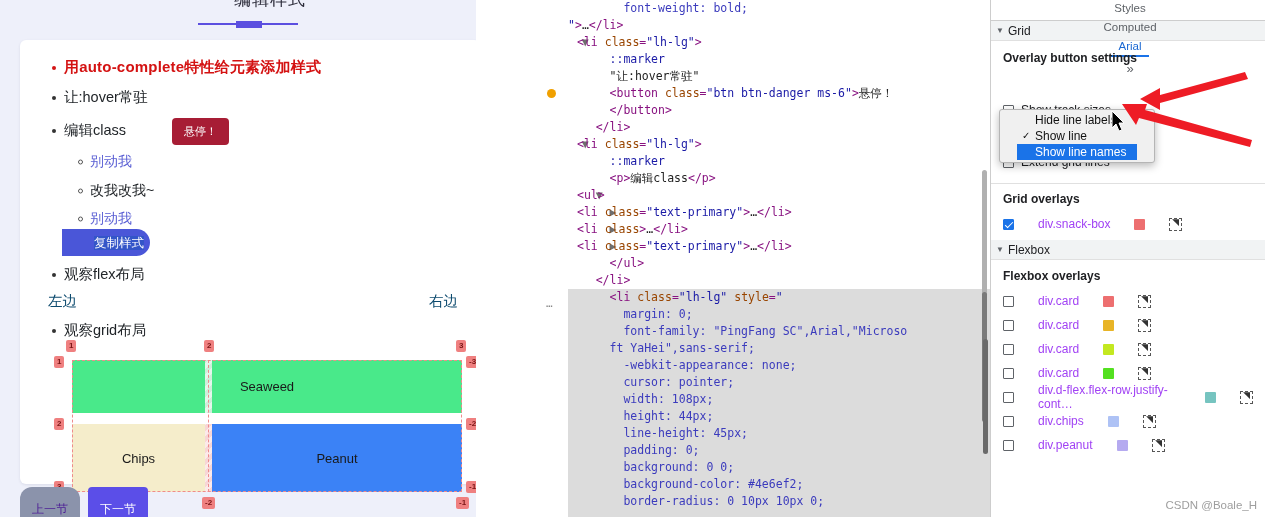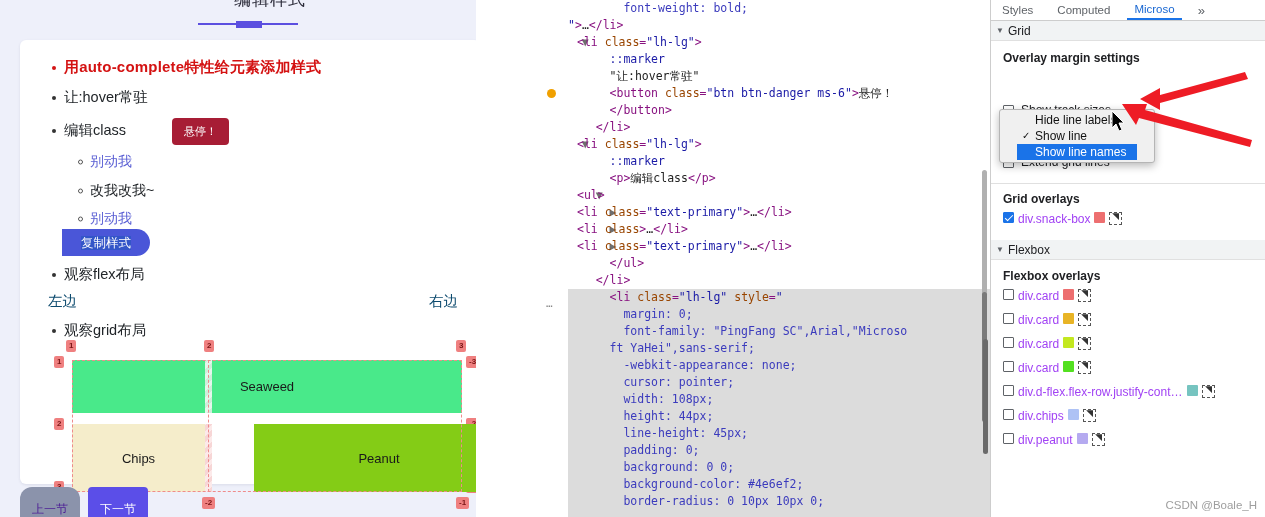--- a/index.html
+++ b/index.html
@@ -64,21 +64,21 @@
 
   .sub1 { position: absolute; left: 48px; top: 113px; font-size: 14px; color: #5a5fd4; }
   .sub2 { position: absolute; left: 48px; top: 142px; font-size: 14px; color: #212529; }
   .sub3 { position: absolute; left: 48px; top: 170px; font-size: 14px; color: #5a5fd4; }
 
   .btn-copy {
     position: absolute; left: 42px; top: 189px;
     width: 88px; height: 27px; line-height: 27px;
     background: #4a56d8; color: #fff; border: none;
     border-radius: 0 14px 14px 0;
-    font-size: 12.5px; text-align: center; padding-left: 6px; cursor: pointer;
+    font-size: 12.5px; text-align: right; padding-left: 6px; cursor: pointer;
     font-family: "Liberation Sans", sans-serif;
   }
   .btn-copy .sel { background: #3355c8; }
 
   .item4 { position: absolute; left: 22px; top: 225px; font-size: 14.5px; color: #212529; }
   .flexrow {
     position: absolute; left: 28px; top: 252px; width: 410px;
     display: flex; justify-content: space-between;
     font-size: 14.5px; color: #0c4a6e;
   }
@@ -88,21 +88,21 @@
   .snack-wrap { position: absolute; left: 32px; top: 298px; width: 430px; height: 178px; }
   .snack-box {
     position: absolute; left: 20px; top: 22px; width: 390px; height: 132px; border-radius: 6px;
   }
   .cell { position: absolute; display: flex; align-items: center; justify-content: center;
           font-size: 13px; color: #1a1a1a; }
   .c-seaweed { left: 0; top: 0; width: 390px; height: 53px; background: #49e98a; }
   .c-gap { left: 0; top: 53px; width: 390px; height: 11px;
            background: repeating-linear-gradient(-45deg, #f9dcdc 0 4px, #fbeeee 4px 8px); }
   .c-chips { left: 0; top: 64px; width: 133px; height: 68px; background: #f5edcb; }
-  .c-peanut { left: 140px; top: 64px; width: 250px; height: 68px; background: #84cc16; margin-left: 42px; }
+  .c-peanut { left: 140px; top: 64px; width: 250px; height: 68px; background: #3b82f6; }
   .col-gap-top { position: absolute; left: 133px; top: 0; width: 7px; height: 53px;
            background: repeating-linear-gradient(-45deg, #cfeedb 0 4px, #e4f6ec 4px 8px); }
   .col-gap-bot { position: absolute; left: 133px; top: 64px; width: 7px; height: 68px;
            background: repeating-linear-gradient(-45deg, #f7d6d6 0 4px, #fceaea 4px 8px); }
   .grid-border { position: absolute; left: 0; top: 0; width: 390px; height: 132px;
            border: 1px dashed #ef8b8b; pointer-events: none; }
   .gline { position: absolute; background: transparent; border-left: 1px dashed #ef8b8b; }
 
   .lbl {
     position: absolute; background: #ef8080; color: #7a1414;
@@ -163,22 +163,23 @@
   }
 
   
   .side-pane {
     position: absolute; left: 990px; top: 0; width: 275px; height: 517px;
     background: #ffffff; border-left: 1px solid #cdcdcd;
     font-size: 12px; color: #202124;
   }
   .tabbar {
     position: relative; height: 21px; border-bottom: 1px solid #cdcdcd;
-    display: flex; align-items: center; padding-left: 4px; gap: 10px;
+    display: flex; align-items: center; padding-left: 4px; gap: 2px;
     background: #fff;
+    flex-direction: column;
   }
   .tab { padding: 2px 7px 3px; font-size: 11.5px; color: #5f6368; cursor: pointer; }
   .tab.active { color: #1967d2; border-bottom: 2px solid #1a73e8; }
   .tab-more { padding: 2px 6px; color: #5f6368; font-size: 13px; cursor: pointer; }
 
   .sec-head {
     height: 20px; display: flex; align-items: center; gap: 4px;
     padding-left: 5px; font-size: 12px; color: #202124;
     background: #f1f3f4; border-bottom: 1px solid #e0e0e0; cursor: pointer;
   }
@@ -215,21 +216,21 @@
   .ov-name { color: #a142f4; font-size: 12px; }
   .swatch { width: 11px; height: 11px; border-radius: 1px; flex: none; }
   .picker-icon {
     width: 13px; height: 13px; border: 1px dashed #555; flex: none;
     position: relative; cursor: pointer;
   }
   .picker-icon::after {
     content: "◤"; position: absolute; left: 2px; top: -2px; font-size: 9px;
     color: #333; transform: scaleX(-1);
   }
-  .ovrow { display: flex; gap: 4px; height: 24px; }
+  .ovrow { display: flex; align-items: center; gap: 24px; height: 24px; }
 
   .side-scroll {
     position: absolute; left: -8px; top: 155px; width: 5px; height: 115px;
     background: #6a6a6a; border-radius: 3px;
   }
 
   .watermark {
     position: absolute; right: 8px; bottom: 6px; font-size: 11.5px; color: #9e9e9e;
     font-family: "Liberation Sans", sans-serif;
   }
@@ -375,31 +376,31 @@
 
     <div class="dom-scroll"></div>
     <div class="dom-scroll2"></div>
   </div>
 
   <div class="side-pane">
 
     <div class="tabbar">
       <div class="tab">Styles</div>
       <div class="tab">Computed</div>
-      <div class="tab active">Microso</div>
+      <div class="tab active">Arial</div>
       <div class="tab-more">»</div>
     </div>
 
     <div class="sec-head">
       <span class="caret">▼</span>
       <span>Grid</span>
     </div>
 
     <div class="sec-body" style="position:relative;">
-      <div class="sub-title">Overlay margin settings</div>
+      <div class="sub-title">Overlay button settings</div>
 
       <div class="chkrow" style="visibility:hidden;">
           <div class="chkbox"></div>
         </div>
 
       <div class="chkrow">
         <div class="chkbox"></div>
         <span class="chklabel">Show track sizes</span>
       </div>
       <div class="chkrow">

